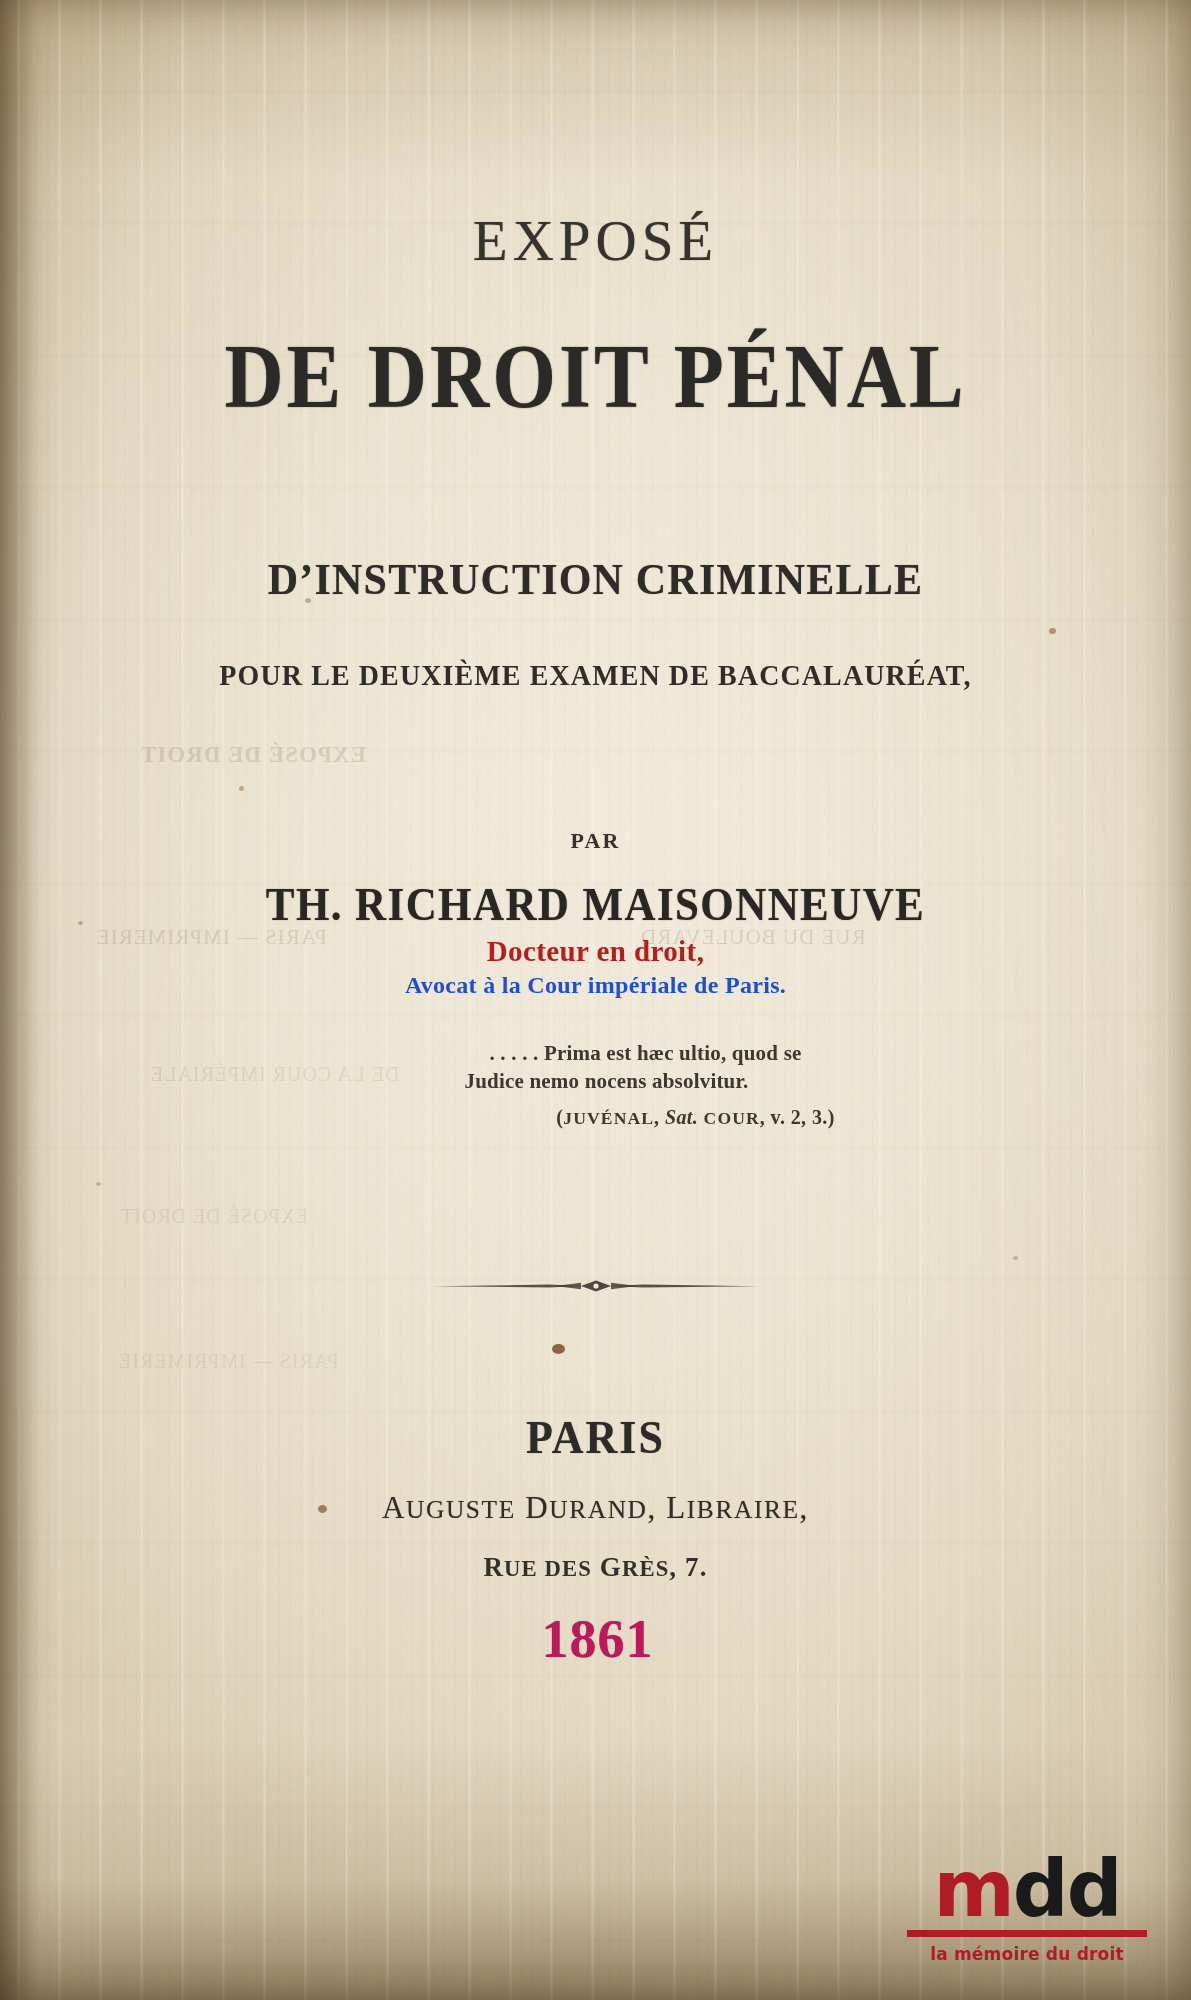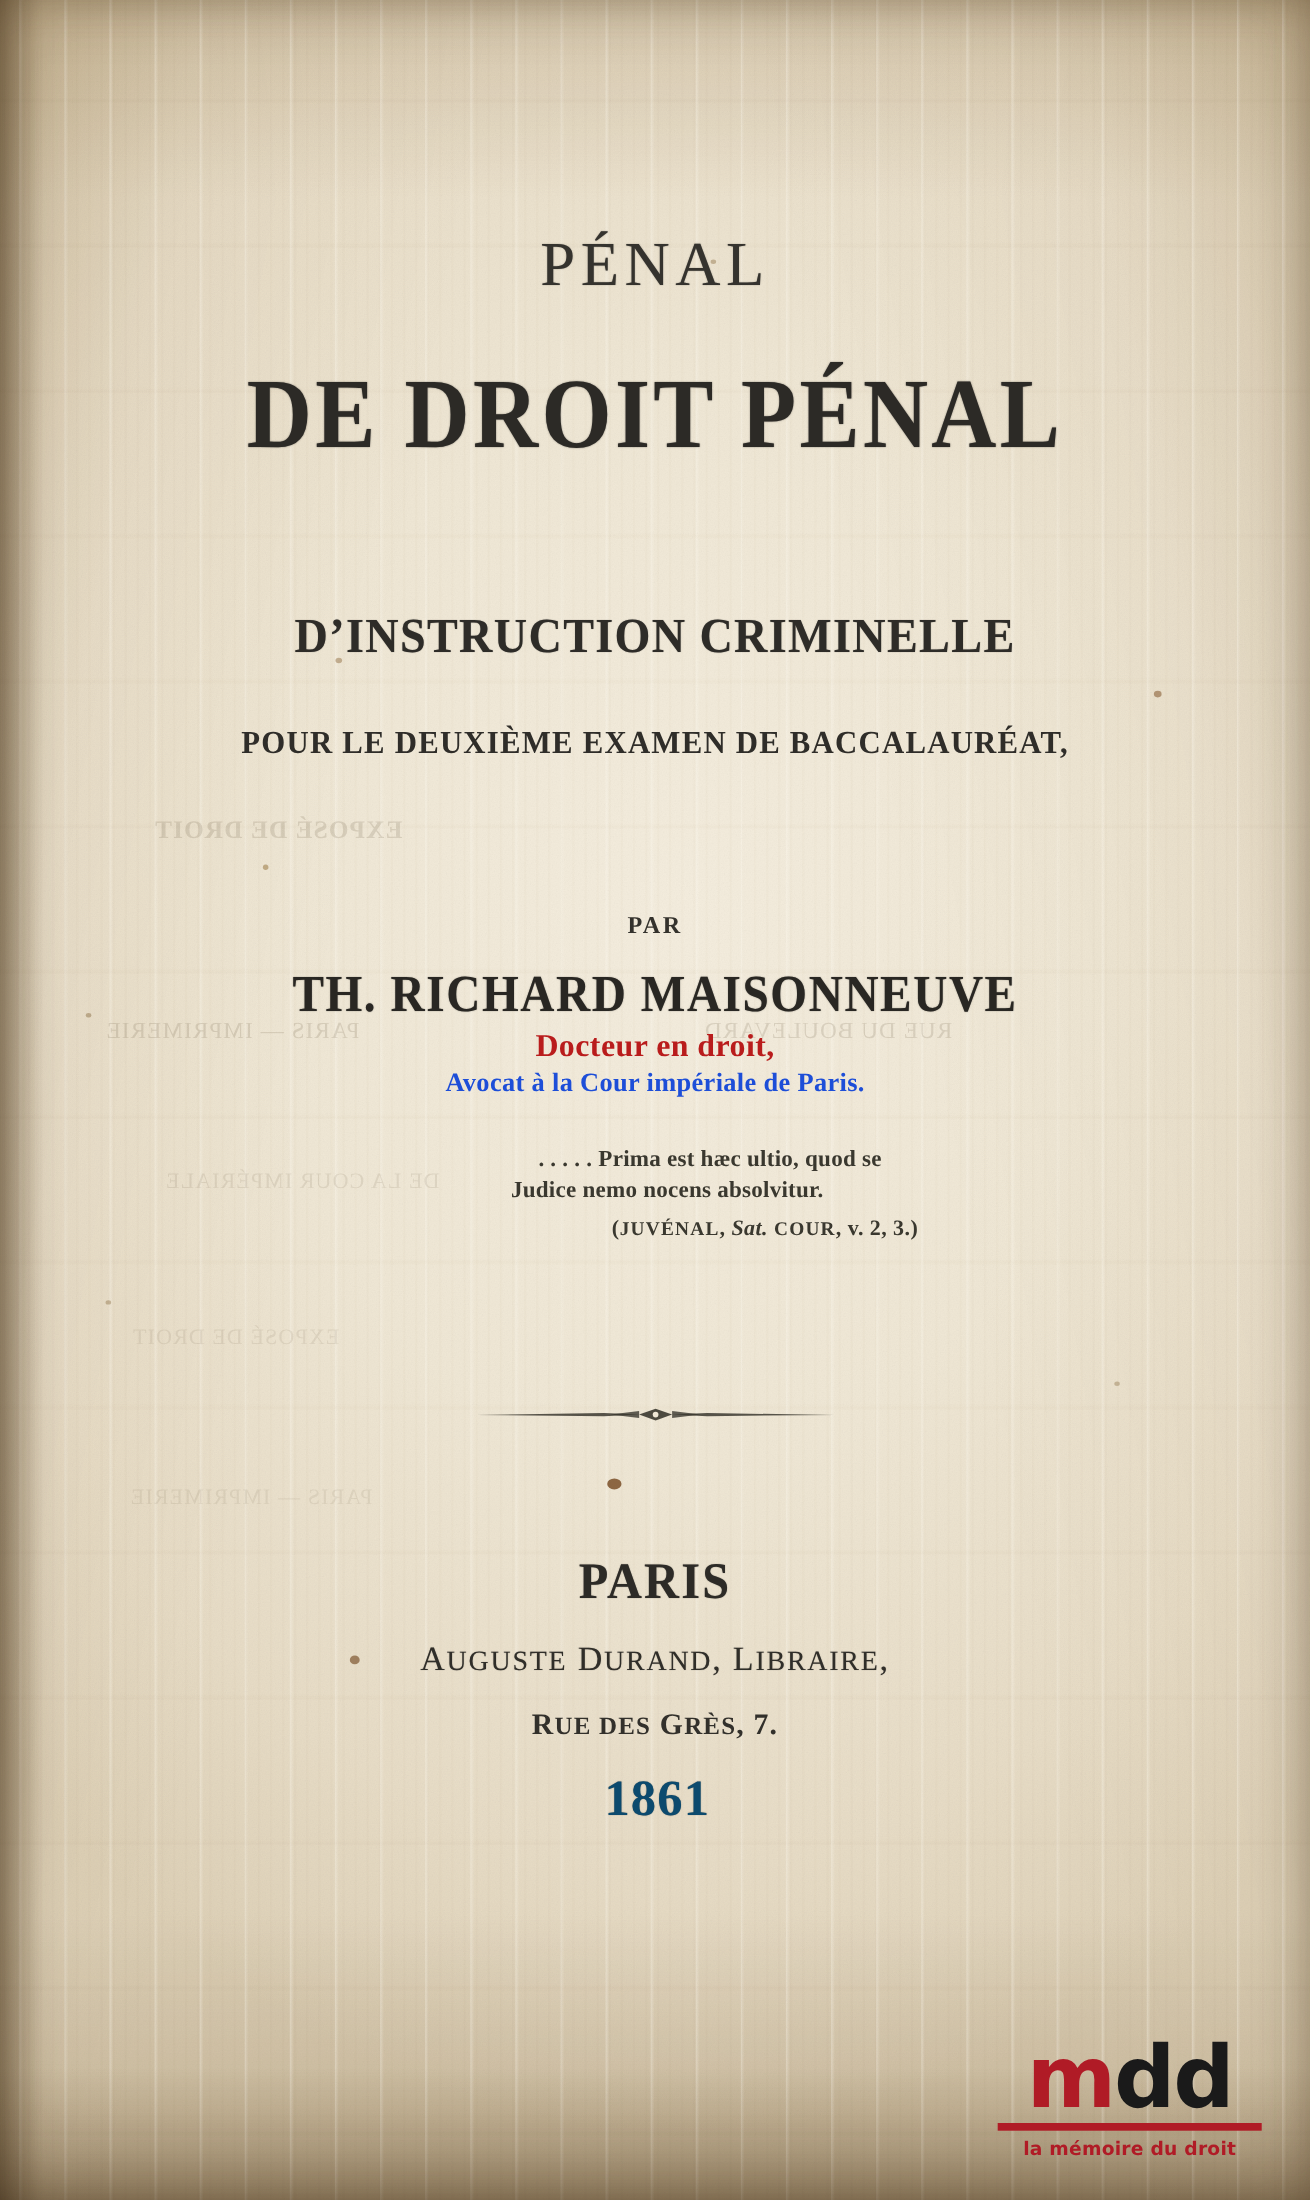--- a/index.html
+++ b/index.html
@@ -273,24 +273,24 @@
     top: 1552px; left: 0; right: 0;
     font-size: 27px;
     font-weight: 700;
     letter-spacing: 1.1px;
     color: #32302b;
   }
   .t-address .small { font-size: 0.84em; }
   .t-year {
     position: absolute;
     top: 1608px; left: 4px; right: 0;
-    font-size: 46px;
+    font-size: 54px;
     font-weight: 700;
     letter-spacing: 1px;
-    color: #0c4a6e;
+    color: #be185d;
     text-shadow: 0 0 1px rgba(36,34,30,0.5);
   }
 
   
   .logo {
     position: absolute;
     right: 44px;
     bottom: 36px;
     width: 240px;
     text-align: center;
@@ -355,21 +355,21 @@
   <div class="speck" style="left:1049px; top:628px;  width:7px;  height:6px;  background:#8a5a2a; opacity:0.52;"></div>
   <div class="speck" style="left:305px;  top:598px;  width:6px;  height:5px;  background:#8d6533; opacity:0.42;"></div>
   <div class="speck" style="left:239px;  top:786px;  width:5px;  height:5px;  background:#95702f; opacity:0.46;"></div>
   <div class="speck" style="left:78px;   top:921px;  width:5px;  height:4px;  background:#8a6a38; opacity:0.40;"></div>
   <div class="speck" style="left:96px;   top:1182px; width:5px;  height:4px;  background:#8a6a38; opacity:0.36;"></div>
   <div class="speck" style="left:1013px; top:1256px; width:5px;  height:4px;  background:#8a6a38; opacity:0.34;"></div>
   <div class="speck" style="left:646px;  top:236px;  width:5px;  height:4px;  background:#8a6a38; opacity:0.38;"></div>
 
   <div class="content">
 
-    <div class="t-expose line">PÉNAL</div>
+    <div class="t-expose line">EXPOSÉ</div>
     <div class="t-maintitle line">DE DROIT PÉNAL</div>
     <div class="t-instruction line">D’INSTRUCTION  CRIMINELLE</div>
     <div class="t-examen line">POUR LE DEUXIÈME EXAMEN DE BACCALAURÉAT,</div>
 
     <div class="t-par line">PAR</div>
     <div class="t-author line">TH. RICHARD MAISONNEUVE</div>
     <div class="t-cred1 line">Docteur  en  droit,</div>
     <div class="t-cred2 line">Avocat à la Cour impériale de Paris.</div>
 
     <div class="epigraph">

